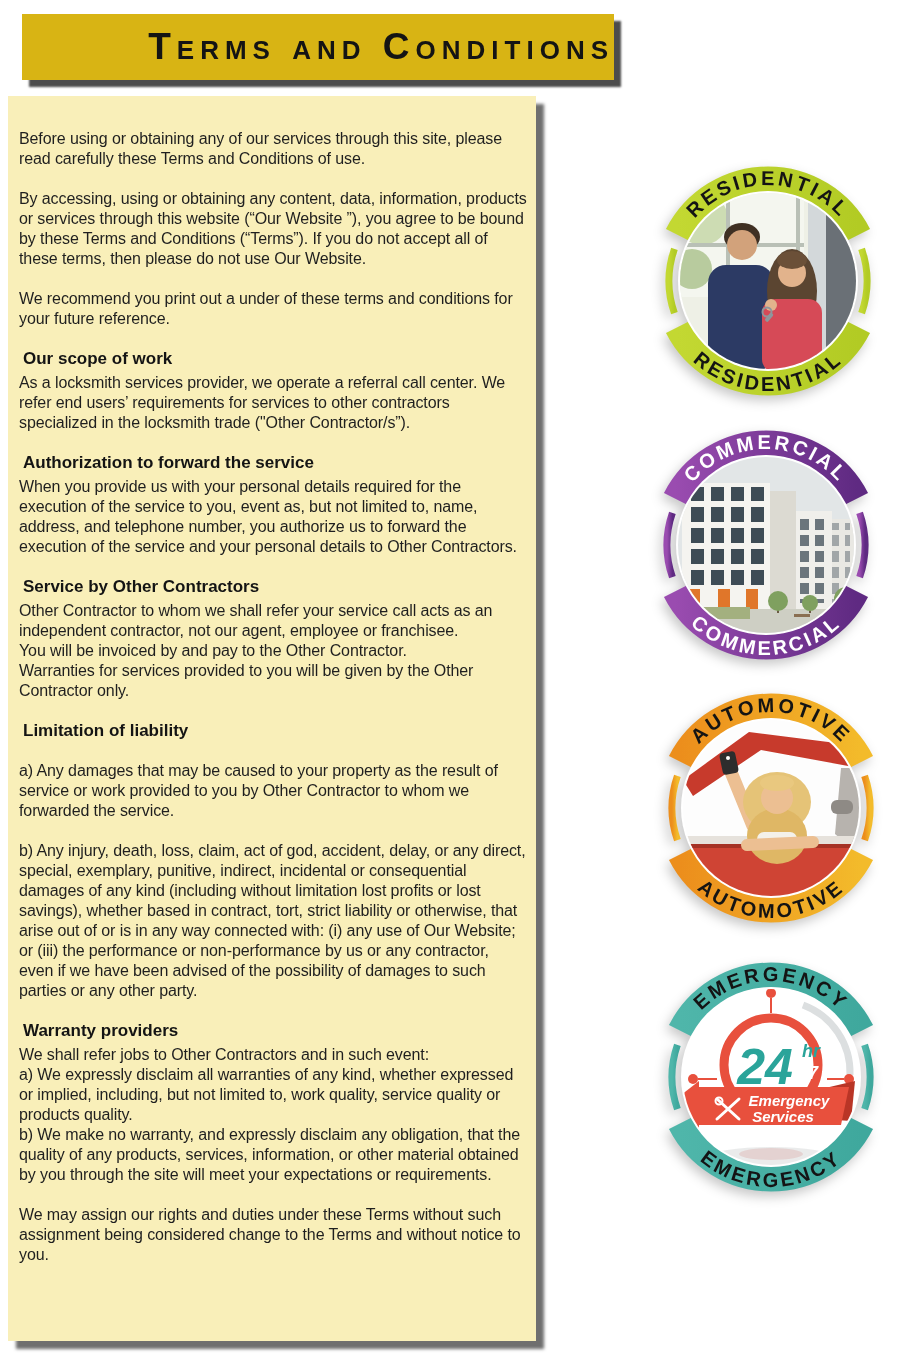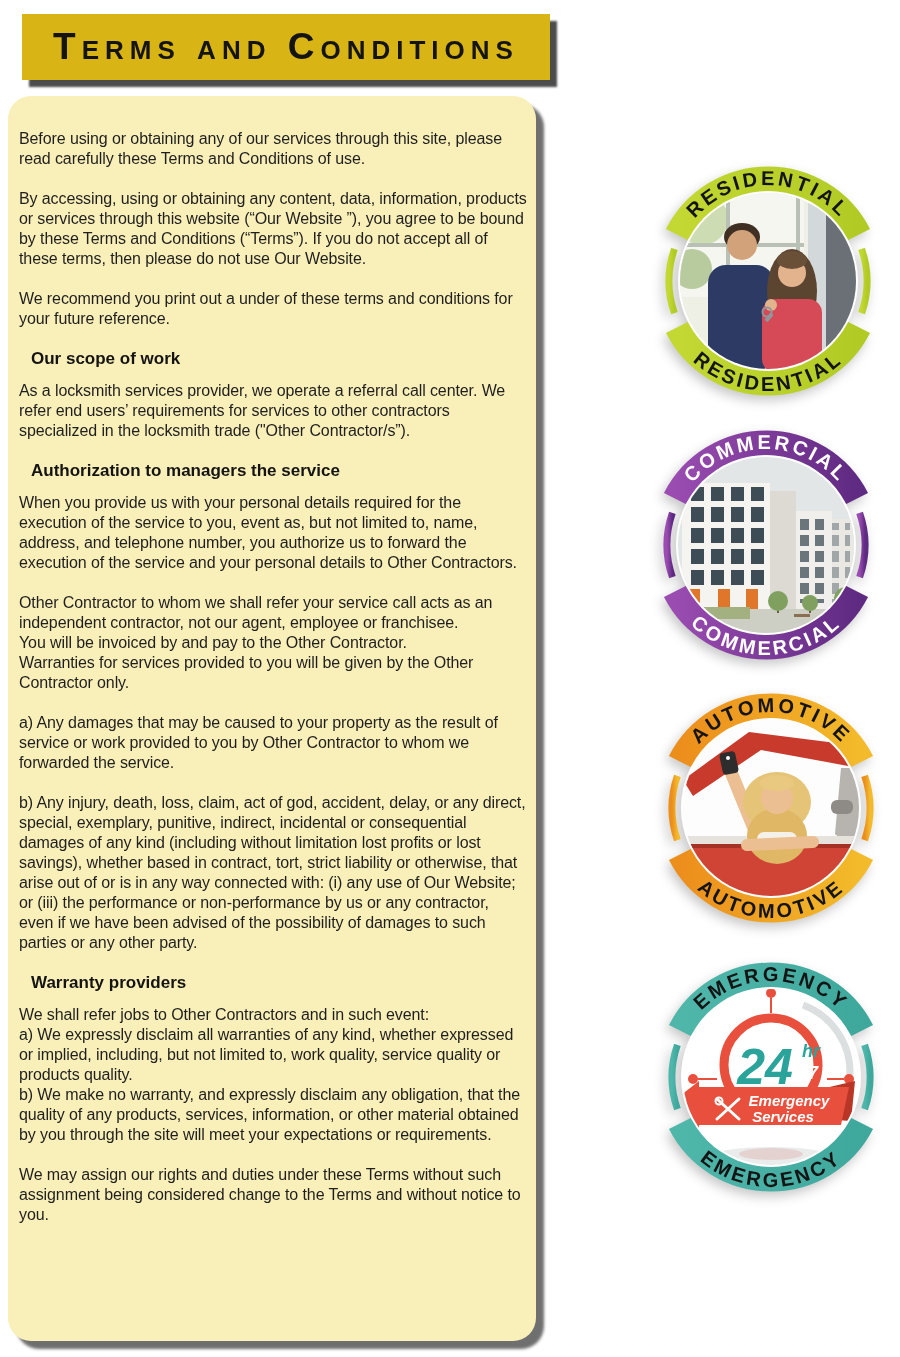--- a/index.html
+++ b/index.html
@@ -1,35 +1,35 @@
 <!DOCTYPE html>
 <html><head>
 <meta charset="utf-8">
 <style>
   html,body{margin:0;padding:0;}
   body{
     width:900px;height:1357px;position:relative;background:#ffffff;
     font-family:"Liberation Sans",sans-serif;color:#1f1f1f;overflow:hidden;
   }
   .banner{
-    position:absolute;left:22px;top:14px;width:528px;height:66px;
+    position:absolute;left:22px;top:14px;width:592px;height:66px;
     background:#d8b414;box-shadow:7px 7px 2px rgba(45,45,45,.85);
-    display:flex;align-items:center;justify-content:center;
+    display:flex;align-items:center;justify-content:flex-end;
   }
   .banner h1{
     margin:0;font-variant:small-caps;font-weight:bold;font-size:37px;
     letter-spacing:6px;color:#141414;
   }
   .panel{
     position:absolute;left:8px;top:96px;width:528px;height:1245px;
     background:#f9efb9;box-shadow:8px 8px 3px rgba(75,75,75,.8);
-    box-sizing:border-box;padding:33px 9px 10px 11px;overflow:hidden;border-radius:23px;
+    box-sizing:border-box;padding:33px 9px 10px 11px;overflow:hidden;
   }
   .panel .block{margin:0 0 20px 0;}
-  .panel h3{margin:12px;font-size:17px;line-height:20px;font-weight:bold;color:#141414;}
+  .panel h3{margin:4px;font-size:17px;line-height:20px;font-weight:bold;color:#141414;}
   .panel p{margin:0;font-size:16px;line-height:20px;white-space:pre-line;letter-spacing:-0.1px;}
   .panel h3:empty,.panel p:empty{display:none;}
   .badge{position:absolute;width:236px;height:252px;filter:drop-shadow(-3px 5px 6px rgba(0,0,0,.22));}
   #badge-residential{left:650px;top:157px;}
   #badge-commercial{left:648px;top:421px;}
   #badge-automotive{left:653px;top:684px;}
   #badge-emergency{left:653px;top:953px;}
   .band-text{font-family:"Liberation Sans",sans-serif;font-weight:bold;font-size:20px;letter-spacing:3px;}
 </style>
 </head>
@@ -50,29 +50,31 @@
   </div>
   <div class="block">
 
     <p>We recommend you print out a under of these terms and conditions for your future reference.</p>
   </div>
   <div class="block">
     <h3>Our scope of work</h3>
     <p>As a locksmith services provider, we operate a referral call center. We refer end users’ requirements for services to other contractors specialized in the locksmith trade ("Other Contractor/s”).</p>
   </div>
   <div class="block">
-    <h3>Authorization to managers the service</h3>
+    <h3>Authorization to forward the service</h3>
     <p>When you provide us with your personal details required for the execution of the service to you, event as, but not limited to, name, address, and telephone number, you authorize us to forward the execution of the service and your personal details to Other Contractors.</p>
   </div>
   <div class="block">
+    <h3>Service by Other Contractors</h3>
     <p>Other Contractor to whom we shall refer your service call acts as an independent contractor, not our agent, employee or franchisee.
 You will be invoiced by and pay to the Other Contractor.
 Warranties for services provided to you will be given by the Other Contractor only.</p>
   </div>
   <div class="block">
+    <h3>Limitation of liability</h3>
   </div>
   <div class="block">
 
     <p>a) Any damages that may be caused to your property as the result of service or work provided to you by Other Contractor to whom we forwarded the service.</p>
   </div>
   <div class="block">
 
     <p>b) Any injury, death, loss, claim, act of god, accident, delay, or any direct, special, exemplary, punitive, indirect, incidental or consequential damages of any kind (including without limitation lost profits or lost savings), whether based in contract, tort, strict liability or otherwise, that arise out of or is in any way connected with: (i) any use of Our Website; or (iii) the performance or non-performance by us or any contractor, even if we have been advised of the possibility of damages to such parties or any other party.</p>
   </div>
   <div class="block">

